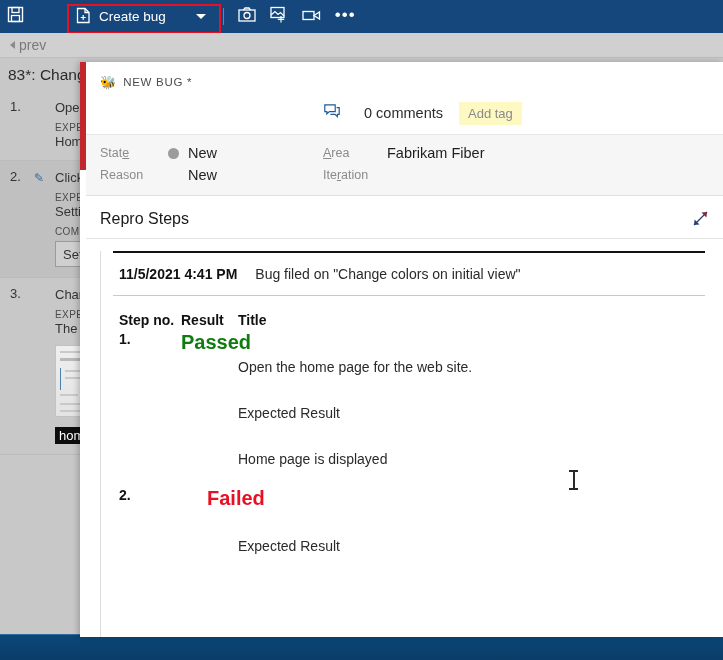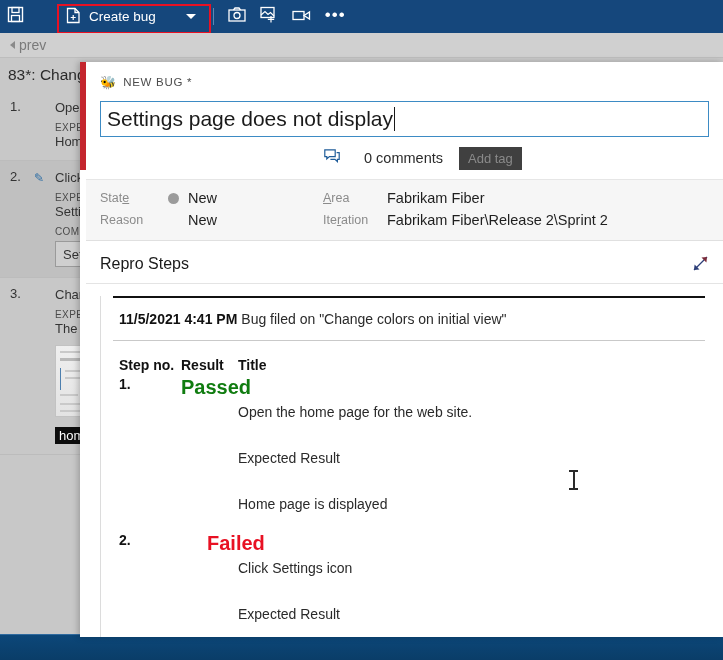--- a/index.html
+++ b/index.html
@@ -32,21 +32,21 @@
   .tb-text-btn {
     display: flex; align-items: center; gap: 7px;
     height: 33px; padding: 0 6px;
     font-size: 13.5px; color: #ffffff; white-space: nowrap;
   }
   .tb-sep {
     width: 1px; height: 17px; background: #5b86b4; margin: 0 7px;
   }
   .create-bug-wrap {
     position: relative;
-    margin-left: 26px;
+    margin-left: 36px;
   }
   .create-bug-box {
     display: flex; align-items: center; gap: 8px;
     height: 29px; padding: 0 10px 0 9px;
     font-size: 13.5px; color: #ffffff; white-space: nowrap;
   }
   .redbox {
     position: absolute; left: 0; top: 2px;
     width: 154px; height: 30px;
     border: 2px solid #e81123;
@@ -199,21 +199,21 @@
     font-size: 11px; display: flex; align-items: center; justify-content: center;
   }
   .assignee-name { font-size: 14.5px; color: #666; white-space: nowrap; }
   .comments {
     display: flex; align-items: center; gap: 24px;
     margin-left: 222px;
   }
   .comments-text { font-size: 14.5px; color: #2b2b2b; white-space: nowrap; }
   .addtag {
     margin-left: 16px;
-    background: #404040; color: #8a8a8a;
+    background: #fef9c3; color: #8a8a8a;
     font-size: 13px; padding: 4px 9px; white-space: nowrap;
   }
 
   
   .fields {
     background: #f6f6f6;
     border-top: 1px solid #e6e6e6;
     border-bottom: 1px solid #e0e0e0;
     padding: 10px 14px 12px 14px;
     display: grid;
@@ -250,21 +250,21 @@
     overflow: hidden;
     background: #ffffff;
   }
   .repro-card {
     border-left: 1px solid #dcdcdc;
     padding-left: 12px;
     height: 100%;
   }
   .filed-rule-top { border-top: 2px solid #111; margin-right: 4px; }
   .filed-row {
-    display: flex; align-items: flex-end; gap: 4px;
+    display: flex; align-items: flex-end; gap: 18px;
     padding: 13px 0 13px 6px;
     border-bottom: 1px solid #c9c9c9;
     margin-right: 4px;
   }
   .filed-date { font-size: 14px; font-weight: bold; color: #111; white-space: nowrap; }
   .filed-msg { font-size: 14px; color: #2a2a2a; white-space: nowrap; }
 
   .steps-table { margin-top: 16px; padding-left: 6px; }
   .st-row { display: flex; }
   .st-c1 { width: 62px; flex: none; }
@@ -428,24 +428,20 @@
 
     <div class="dlg-inner">
 
       <div class="dlg-head">
 
         <div class="newbug-row">
           <span class="bug-glyph">🐝</span>
           <span class="newbug-text">NEW BUG *</span>
         </div>
 
-        <div class="title-input">
-          <span class="title-text">Settings page does not display</span>
-            <span class="caretbar"></span>
-        </div>
 
         <div class="meta-row">
 
           <div class="comments">
             <span>
               <svg width="16" height="15" viewBox="0 0 16 15">
                 <path d="M0.8 0.8 H11.2 V7.6 H5.4 L2.8 10 V7.6 H0.8 Z" fill="none" stroke="#1f5c99" stroke-width="1.2"></path>
                 <path d="M12.6 3.6 H15.2 V10.4 H13.4 V12.6 L11 10.4 H6.4" fill="none" stroke="#1f5c99" stroke-width="1.2"></path>
               </svg>
             </span>
@@ -461,21 +457,20 @@
         <div class="fld-val">
           <span class="state-dot"></span>
           <span>New</span>
         </div>
         <div class="fld-label"><u>A</u>rea</div>
         <div class="fld-val">Fabrikam Fiber</div>
 
         <div class="fld-label">Reason</div>
         <div class="fld-val" style="padding-left:20px;">New</div>
         <div class="fld-label">Ite<u>r</u>ation</div>
-        <div class="fld-val">Fabrikam Fiber\Release 2\Sprint 2</div>
       </div>
 
       <div class="repro-head">
         <span class="repro-title">Repro Steps</span>
         <span class="expand-ico">
           <svg width="17" height="17" viewBox="0 0 17 17">
             <path d="M2 15 L15 2" stroke="#2c3e78" stroke-width="1.3" fill="none"></path>
             <path d="M15 2 L9.5 2.6 L14.4 7.5 Z" fill="#7a2b3a"></path>
             <path d="M2 15 L7.5 14.4 L2.6 9.5 Z" fill="#2c3e78"></path>
           </svg>
@@ -511,21 +506,20 @@
               <div class="st-gap"></div>
               <div class="st-indent st-txt">Home page is displayed</div>
             </div>
 
             <div class="step-block" style="margin-top:18px;">
               <div class="st-row">
                 <div class="st-c1 st-num">2.</div>
                 <div class="st-c2 st-res res-failed">Failed</div>
                 <div class="st-c3"></div>
               </div>
-              <div class="st-indent st-txt" style="margin-top:4px;">Click Settings icon</div>
               <div class="st-gap"></div>
               <div class="st-indent st-txt">Expected Result</div>
               <div class="st-gap"></div>
 
             </div>
 
           </div>
         </div>
       </div>
     </div>

